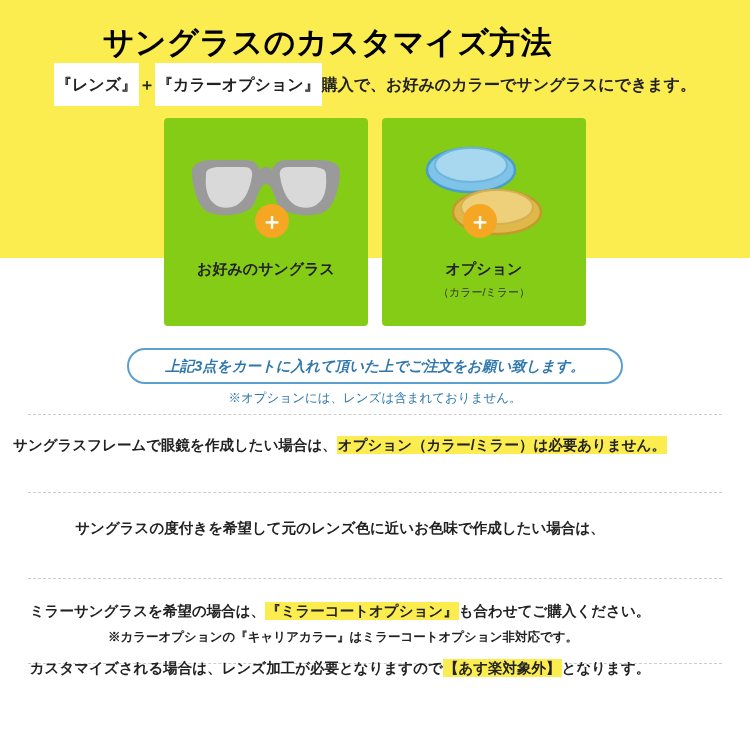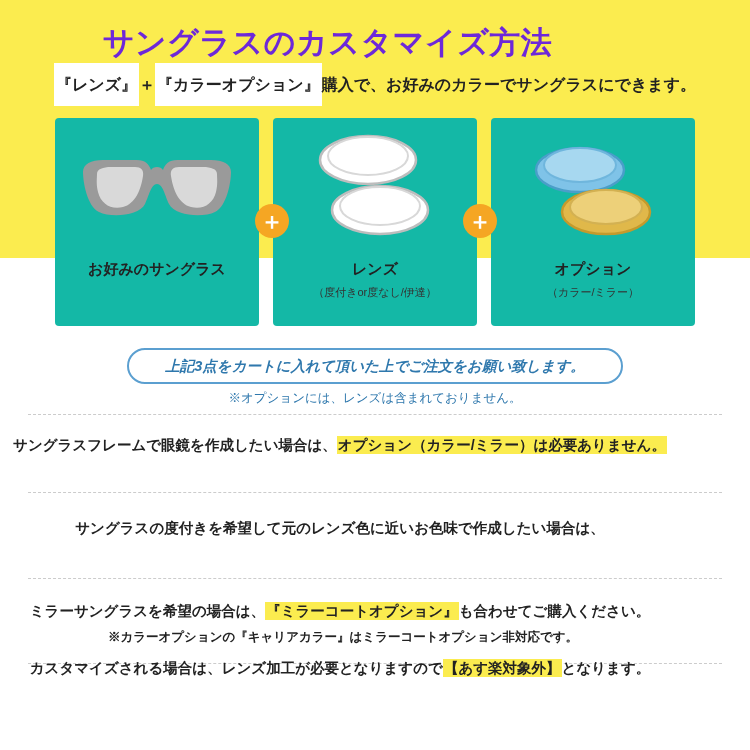--- a/index.html
+++ b/index.html
@@ -33,21 +33,21 @@
     width: 750px;
   }
   .title {
     position: absolute;
     top: 22px;
     left: 0;
     width: 655px;
     text-align: center;
     font-size: 31px;
     font-weight: bold;
-    color: #6d28d9;
+    color: #000000;
     letter-spacing: 0.5px;
   }
   .subtitle {
     position: absolute;
     top: 75px;
     left: 0;
     width: 750px;
     text-align: center;
     font-size: 16px;
     font-weight: bold;
@@ -63,21 +63,21 @@
     top: 118px;
     left: 0;
     width: 750px;
     display: flex;
     justify-content: center;
     gap: 14px;
   }
   .card {
     width: 204px;
     height: 208px;
-    background: #14b8a6;
+    background: #84cc16;
     border-radius: 4px;
     position: relative;
     box-sizing: border-box;
   }
   .card-art {
     height: 140px;
     display: flex;
     align-items: center;
     justify-content: center;
   }
@@ -200,32 +200,20 @@
             <path d="M6 20 C6 12 14 8 26 8 L60 8 C68 8 72 12 74 18 C76 14 84 14 86 18 C88 12 92 8 100 8 L134 8 C146 8 154 12 154 20
                      C154 30 150 54 138 60 C126 66 98 64 92 52 C88 44 86 32 80 32 C74 32 72 44 68 52 C62 64 34 66 22 60 C10 54 6 30 6 20 Z" fill="#9a9a9a"></path>
             <path d="M20 22 C20 17 26 15 34 15 L58 15 C64 15 67 18 66 24 C64 38 58 52 46 55 C34 58 24 52 21 40 C19 32 20 26 20 22 Z" fill="#d9d9d9"></path>
             <path d="M140 22 C140 17 134 15 126 15 L102 15 C96 15 93 18 94 24 C96 38 102 52 114 55 C126 58 136 52 139 40 C141 32 140 26 140 22 Z" fill="#d9d9d9"></path>
           </svg>
         </div>
         <div class="card-label">お好みのサングラス</div>
         <div class="card-sub"></div>
       </div>
 
-      <div class="card">
-        <div class="card-art">
-          <svg width="150" height="116" viewBox="0 0 150 116" aria-hidden="true">
-            <ellipse cx="68" cy="30" rx="48" ry="24" fill="#ffffff" stroke="#bdbdbd" stroke-width="2.5"></ellipse>
-            <ellipse cx="68" cy="26" rx="40" ry="19" fill="#ffffff" stroke="#d8d8d8" stroke-width="2"></ellipse>
-            <ellipse cx="80" cy="80" rx="48" ry="24" fill="#ffffff" stroke="#bdbdbd" stroke-width="2.5"></ellipse>
-            <ellipse cx="80" cy="76" rx="40" ry="19" fill="#ffffff" stroke="#d8d8d8" stroke-width="2"></ellipse>
-          </svg>
-        </div>
-        <div class="card-label">レンズ</div>
-        <div class="card-sub">（度付きor度なし/伊達）</div>
-      </div>
 
       <div class="card">
         <div class="card-art">
           <svg width="150" height="116" viewBox="0 0 150 116" aria-hidden="true">
             <ellipse cx="62" cy="40" rx="44" ry="22" fill="#7fc3e8" stroke="#4a9ec9" stroke-width="2.5"></ellipse>
             <ellipse cx="62" cy="35" rx="36" ry="17" fill="#a7d8f0" stroke="#6fb6dd" stroke-width="2"></ellipse>
             <ellipse cx="88" cy="82" rx="44" ry="22" fill="#e0b84a" stroke="#c49a2c" stroke-width="2.5"></ellipse>
             <ellipse cx="88" cy="77" rx="36" ry="17" fill="#edd079" stroke="#d3b152" stroke-width="2"></ellipse>
           </svg>
         </div>

